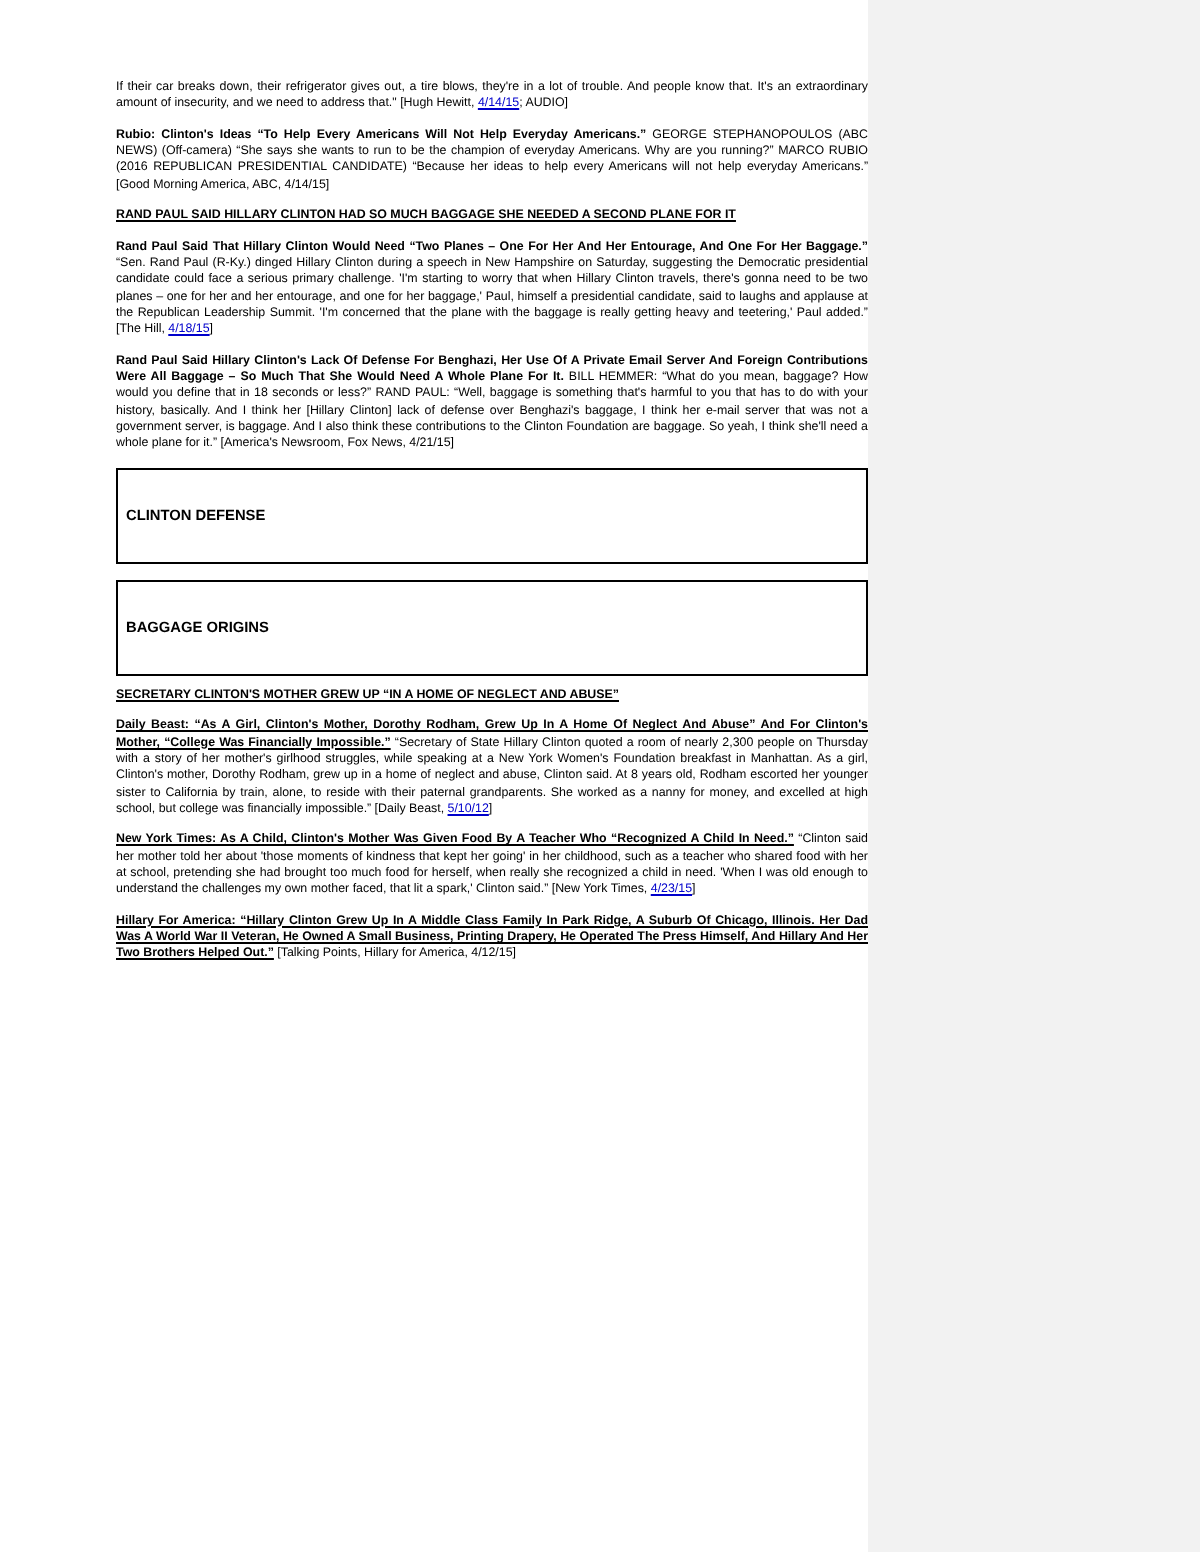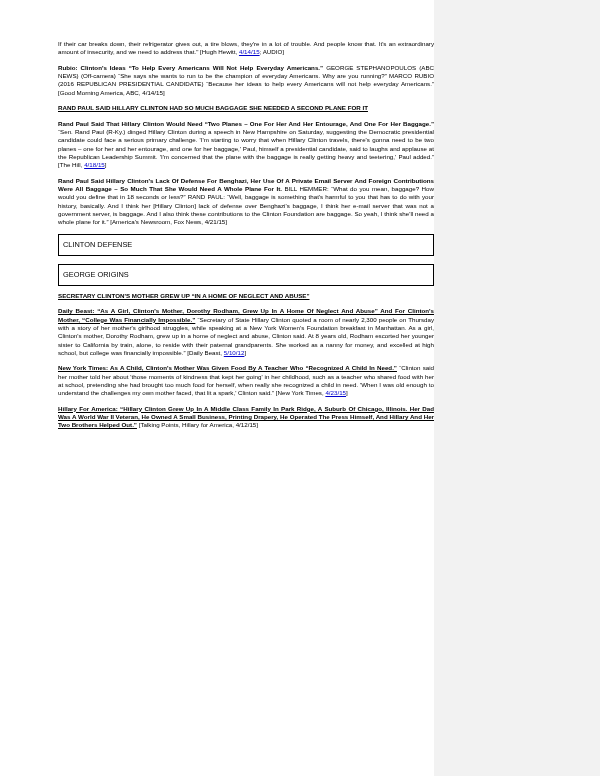--- a/index.html
+++ b/index.html
@@ -41,22 +41,22 @@
     text-align: justify;
   }
   .b { font-weight: bold; }
   .u { text-decoration: underline; }
   a.link {
     color: #0000cc;
     text-decoration: underline;
   }
   .heading-box {
     border: 1px solid #000000;
-    padding: 5px 4px;
-    font-weight: normal;
+    padding: 18px 4px;
+    font-weight: bold;
     font-size: 7.4px;
     margin: 0 0 6px 0;
     background: #ffffff;
   }
   .heading-box.second {
     margin-top: 8px;
   }
   .section-title {
     font-weight: bold;
     text-decoration: underline;
@@ -84,21 +84,21 @@
     <p><span class="b">Rubio: Clinton's Ideas “To Help Every Americans Will Not Help Everyday Americans.”</span><span> GEORGE STEPHANOPOULOS (ABC NEWS) (Off-camera) “She says she wants to run to be the champion of everyday Americans. Why are you running?” MARCO RUBIO (2016 REPUBLICAN PRESIDENTIAL CANDIDATE) “Because her ideas to help every Americans will not help everyday Americans.” [Good Morning America, ABC, 4/14/15]</span></p>
 
     <p class="section-title">RAND PAUL SAID HILLARY CLINTON HAD SO MUCH BAGGAGE SHE NEEDED A SECOND PLANE FOR IT</p>
 
     <p><span class="b">Rand Paul Said That Hillary Clinton Would Need “Two Planes – One For Her And Her Entourage, And One For Her Baggage.”</span><span> “Sen. Rand Paul (R-Ky.) dinged Hillary Clinton during a speech in New Hampshire on Saturday, suggesting the Democratic presidential candidate could face a serious primary challenge. 'I'm starting to worry that when Hillary Clinton travels, there's gonna need to be two planes – one for her and her entourage, and one for her baggage,' Paul, himself a presidential candidate, said to laughs and applause at the Republican Leadership Summit. 'I'm concerned that the plane with the baggage is really getting heavy and teetering,' Paul added.” [The Hill, </span><a class="link" href="#">4/18/15</a><span>]</span></p>
 
     <p><span class="b">Rand Paul Said Hillary Clinton's Lack Of Defense For Benghazi, Her Use Of A Private Email Server And Foreign Contributions Were All Baggage – So Much That She Would Need A Whole Plane For It.</span><span> BILL HEMMER: “What do you mean, baggage? How would you define that in 18 seconds or less?” RAND PAUL: “Well, baggage is something that's harmful to you that has to do with your history, basically. And I think her [Hillary Clinton] lack of defense over Benghazi's baggage, I think her e-mail server that was not a government server, is baggage. And I also think these contributions to the Clinton Foundation are baggage. So yeah, I think she'll need a whole plane for it.” [America's Newsroom, Fox News, 4/21/15]</span></p>
 
     <div class="heading-box">CLINTON DEFENSE</div>
 
-    <div class="heading-box second">GEORGE ORIGINS</div>
+    <div class="heading-box second">BAGGAGE ORIGINS</div>
 
     <p class="subsection-title">SECRETARY CLINTON'S MOTHER GREW UP “IN A HOME OF NEGLECT AND ABUSE”</p>
 
     <p><span class="b u">Daily Beast: “As A Girl, Clinton's Mother, Dorothy Rodham, Grew Up In A Home Of Neglect And Abuse” And For Clinton's Mother, “College Was Financially Impossible.”</span><span> “Secretary of State Hillary Clinton quoted a room of nearly 2,300 people on Thursday with a story of her mother's girlhood struggles, while speaking at a New York Women's Foundation breakfast in Manhattan. As a girl, Clinton's mother, Dorothy Rodham, grew up in a home of neglect and abuse, Clinton said. At 8 years old, Rodham escorted her younger sister to California by train, alone, to reside with their paternal grandparents. She worked as a nanny for money, and excelled at high school, but college was financially impossible.” [Daily Beast, </span><a class="link" href="#">5/10/12</a><span>]</span></p>
 
     <p><span class="b u">New York Times: As A Child, Clinton's Mother Was Given Food By A Teacher Who “Recognized A Child In Need.”</span><span> “Clinton said her mother told her about 'those moments of kindness that kept her going' in her childhood, such as a teacher who shared food with her at school, pretending she had brought too much food for herself, when really she recognized a child in need. 'When I was old enough to understand the challenges my own mother faced, that lit a spark,' Clinton said.” [New York Times, </span><a class="link" href="#">4/23/15</a><span>]</span></p>
 
     <p><span class="b u">Hillary For America: “Hillary Clinton Grew Up In A Middle Class Family In Park Ridge, A Suburb Of Chicago, Illinois. Her Dad Was A World War II Veteran, He Owned A Small Business, Printing Drapery, He Operated The Press Himself, And Hillary And Her Two Brothers Helped Out.”</span><span> [Talking Points, Hillary for America, 4/12/15]</span></p>
 
   </div>

